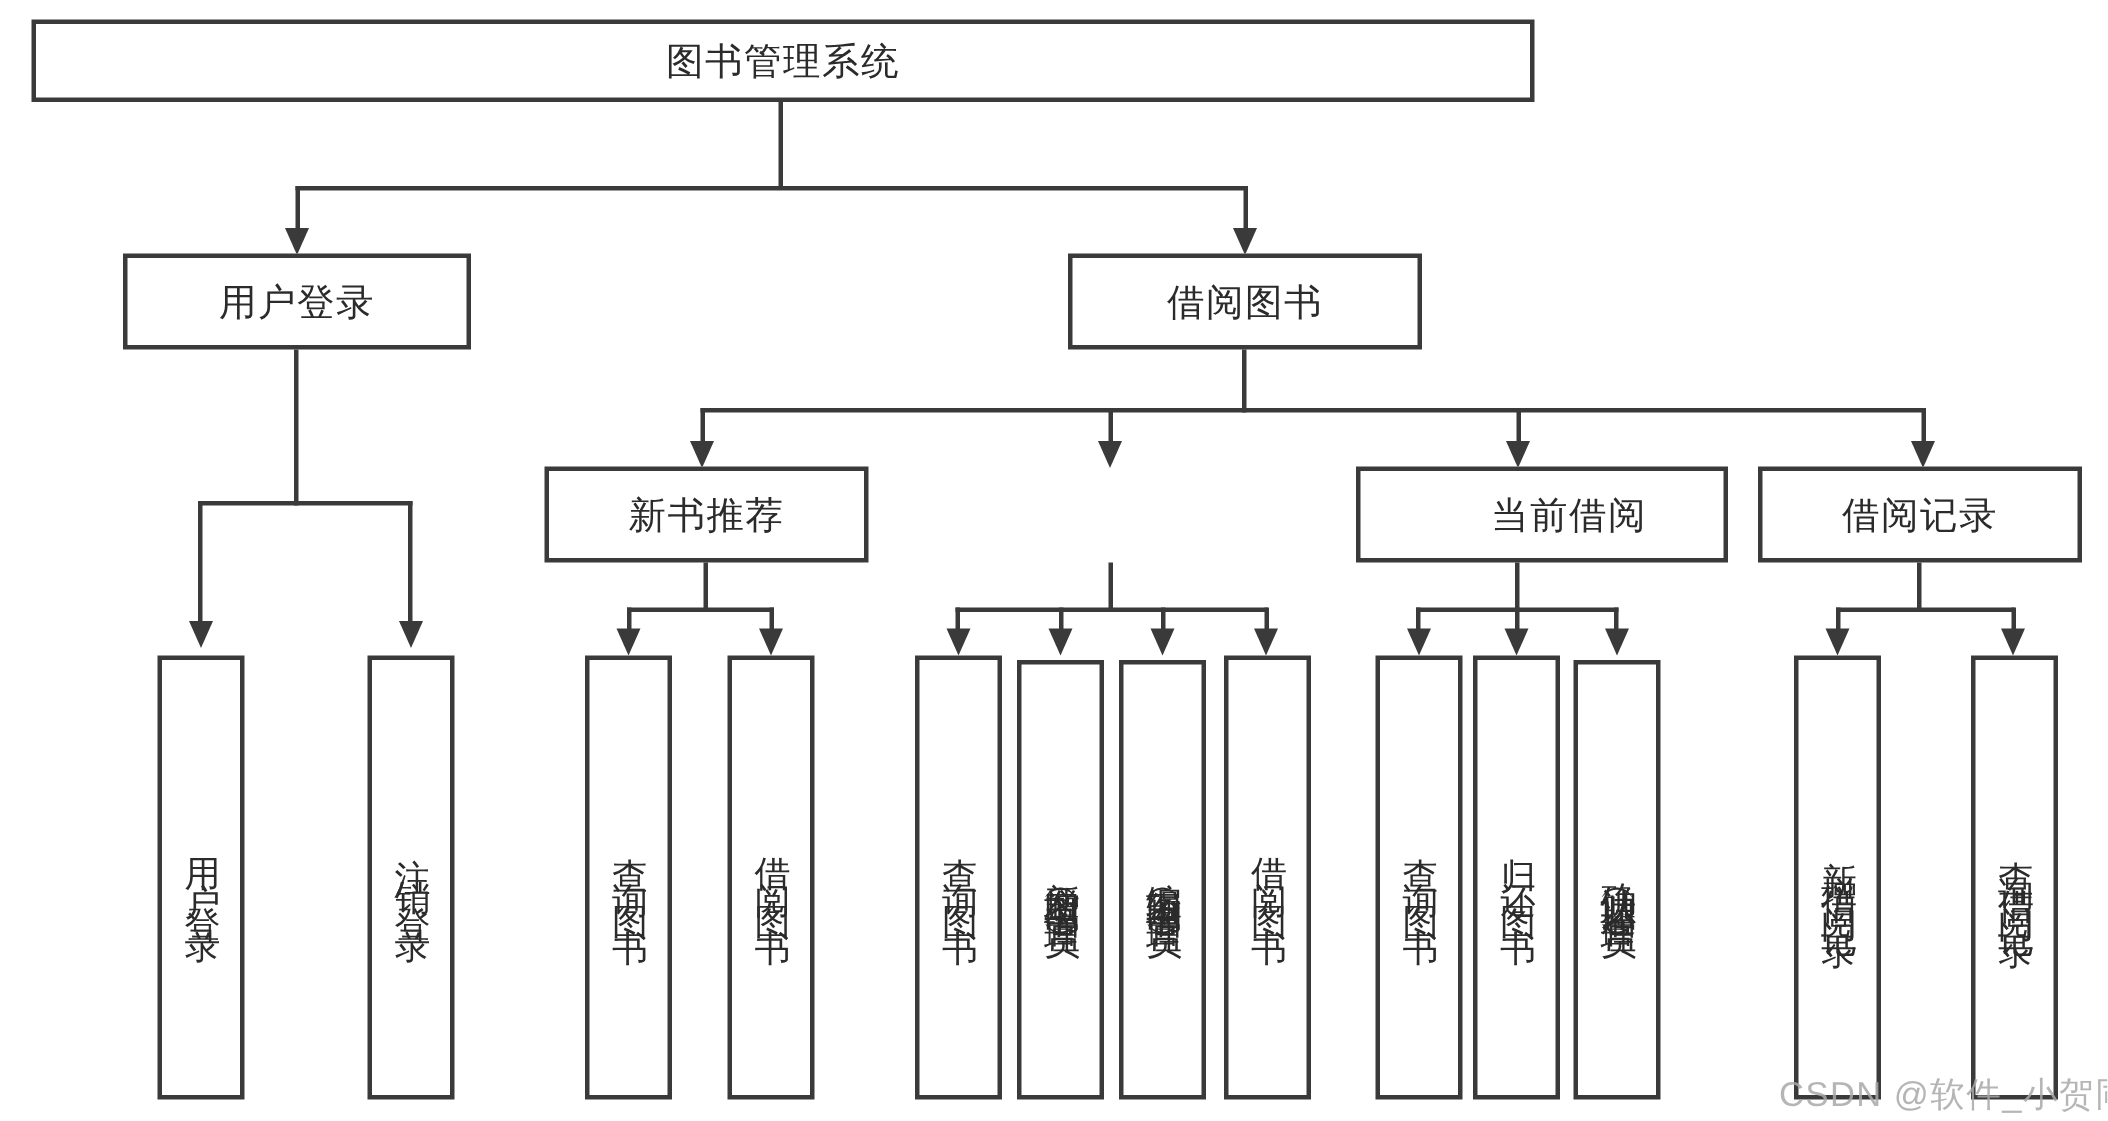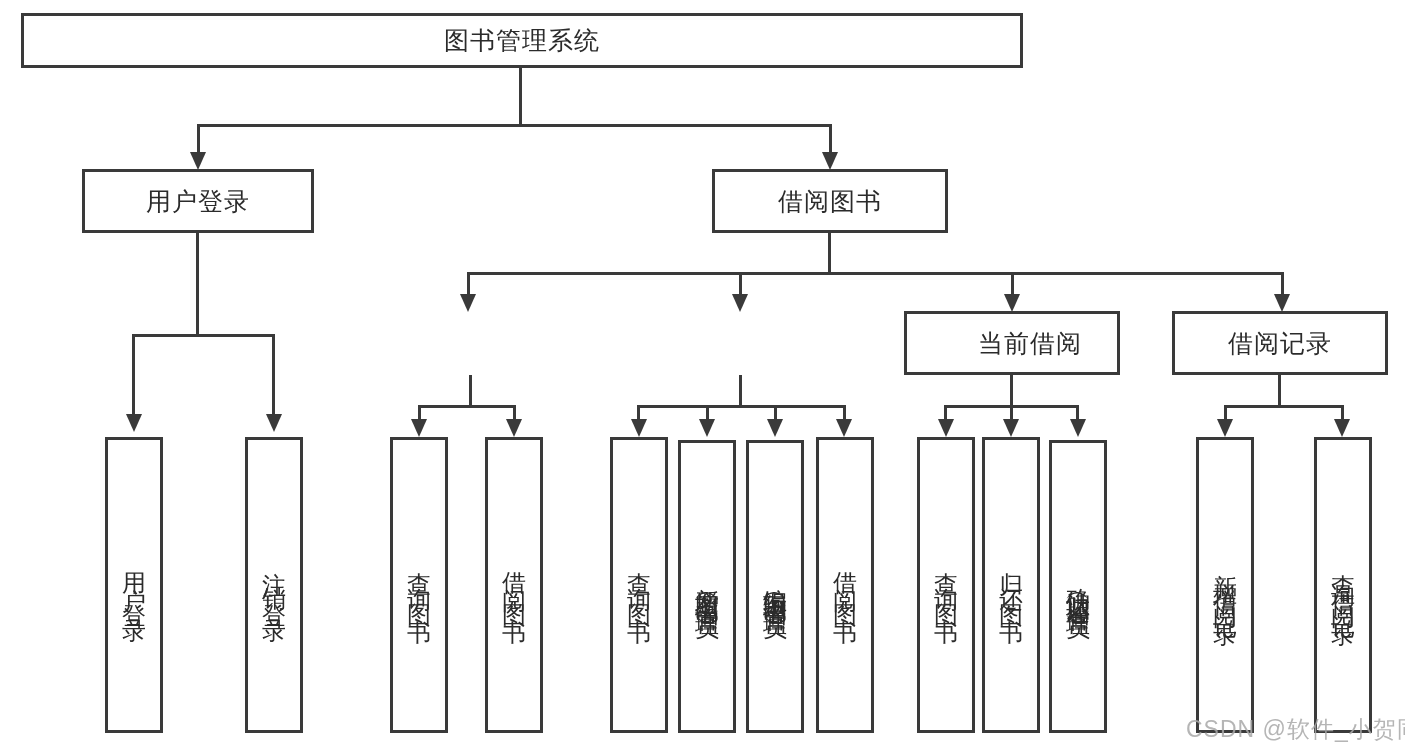--- a/index.html
+++ b/index.html
@@ -103,21 +103,24 @@
   <div class="hline" style="left:467px;top:272px;width:816px;"></div>
   <div class="vline" style="left:467px;top:272px;height:24px;"></div>
   <div class="arrow" style="left:460px;top:294px;"></div>
   <div class="vline" style="left:739px;top:272px;height:24px;"></div>
   <div class="arrow" style="left:732px;top:294px;"></div>
   <div class="vline" style="left:1011px;top:272px;height:24px;"></div>
   <div class="arrow" style="left:1004px;top:294px;"></div>
   <div class="vline" style="left:1281px;top:272px;height:24px;"></div>
   <div class="arrow" style="left:1274px;top:294px;"></div>
 
-  <div class="node" style="left:904px;top:311px;width:216px;height:64px;padding-left:36px;">
+  <div class="node" style="left:363px;top:311px;width:216px;height:64px;">
+    <span>新书推荐</span>
+  </div>
+  <div class="node" style="left:904px;top:311px;width:248px;height:64px;padding-left:36px;">
     <span>当前借阅</span>
   </div>
   <div class="node" style="left:1172px;top:311px;width:216px;height:64px;">
     <span>借阅记录</span>
   </div>
 
   <div class="vline" style="left:469px;top:375px;height:33px;"></div>
   <div class="hline" style="left:418px;top:405px;width:98px;"></div>
   <div class="vline" style="left:418px;top:405px;height:15px;"></div>
   <div class="arrow" style="left:411px;top:419px;"></div>

